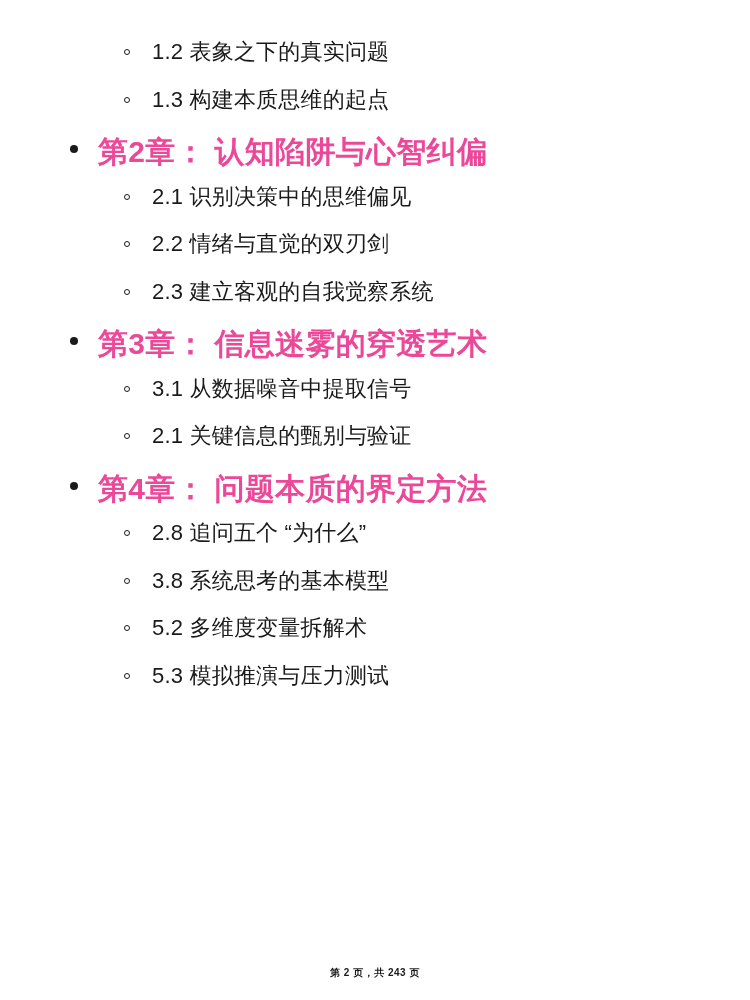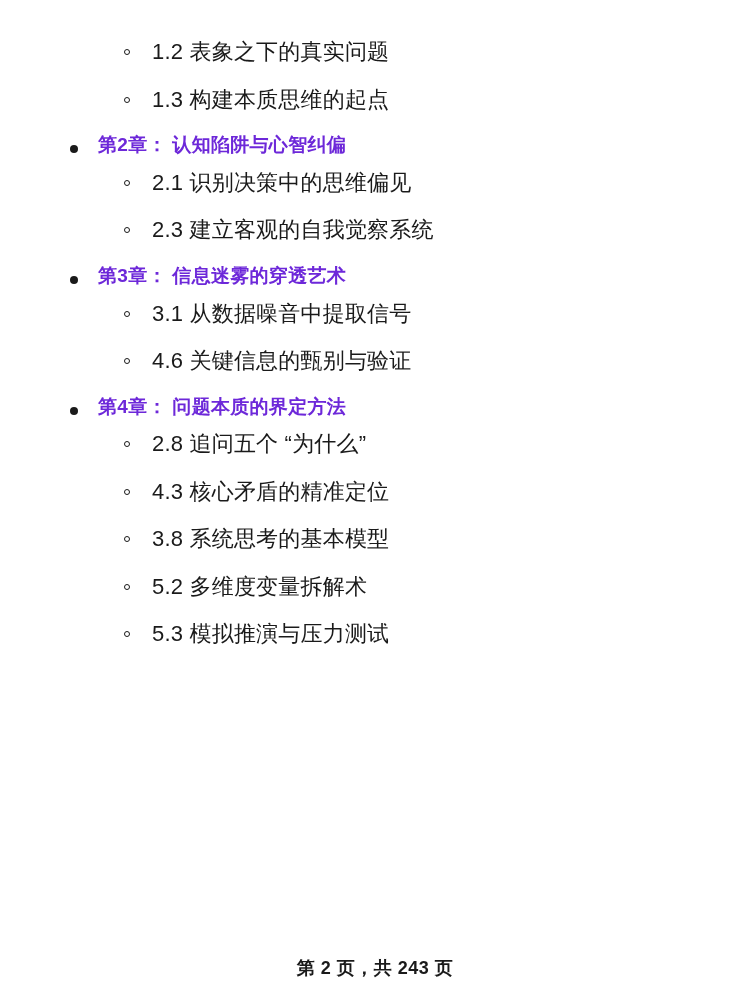--- a/index.html
+++ b/index.html
@@ -22,27 +22,27 @@
     padding: 38px 60px 0 60px;
   }
   .toc {
     list-style: none;
     margin: 0;
     padding: 0;
   }
   
   .chapter {
     position: relative;
-    font-size: 19px;
+    font-size: 30px;
     line-height: 1.25;
     margin: 10px 0 12px 0;
     padding-left: 38px;
     font-weight: 600;
     letter-spacing: 0.3px;
-    color: #6d28d9;
+    color: #ec4899;
   }
   .chapter::before {
     content: "";
     position: absolute;
     left: 10px;
     top: 12px;
     width: 8px;
     height: 8px;
     background: #1a1a1a;
     border-radius: 50%;
@@ -69,46 +69,46 @@
     background: transparent;
     border-radius: 50%;
     box-sizing: border-box;
   }
   .footer {
     position: absolute;
     left: 0;
     right: 0;
     bottom: 20px;
     text-align: center;
-    font-size: 18px;
+    font-size: 10px;
     font-weight: 700;
     color: #1a1a1a;
     letter-spacing: 0.5px;
   }
 </style>
 </head>
 <body>
 
 <div class="page">
 
   <ul class="toc">
     <li class="section">1.2 表象之下的真实问题</li>
     <li class="section">1.3 构建本质思维的起点</li>
 
     <li class="chapter">第2章： 认知陷阱与心智纠偏</li>
     <li class="section">2.1 识别决策中的思维偏见</li>
+    <li class="section">2.2 情绪与直觉的双刃剑</li>
     <li class="section">2.3 建立客观的自我觉察系统</li>
 
     <li class="chapter">第3章： 信息迷雾的穿透艺术</li>
     <li class="section">3.1 从数据噪音中提取信号</li>
-    <li class="section">4.6 关键信息的甄别与验证</li>
+    <li class="section">2.1 关键信息的甄别与验证</li>
 
     <li class="chapter">第4章： 问题本质的界定方法</li>
     <li class="section">2.8 追问五个 “为什么”</li>
-    <li class="section">4.3 核心矛盾的精准定位</li>
 
     <li class="section">3.8 系统思考的基本模型</li>
     <li class="section">5.2 多维度变量拆解术</li>
     <li class="section">5.3 模拟推演与压力测试</li>
   </ul>
 
   <div class="footer">第 2 页，共 243 页</div>
 
 </div>
 

